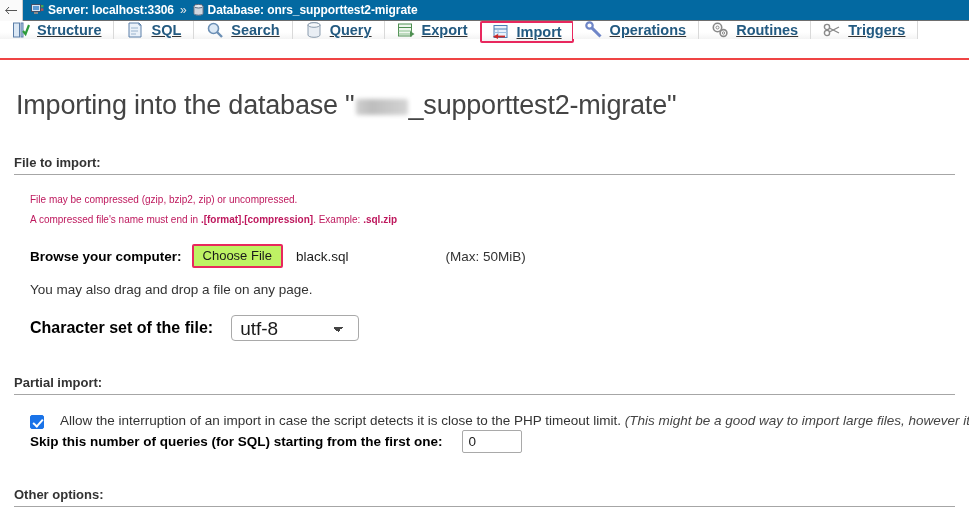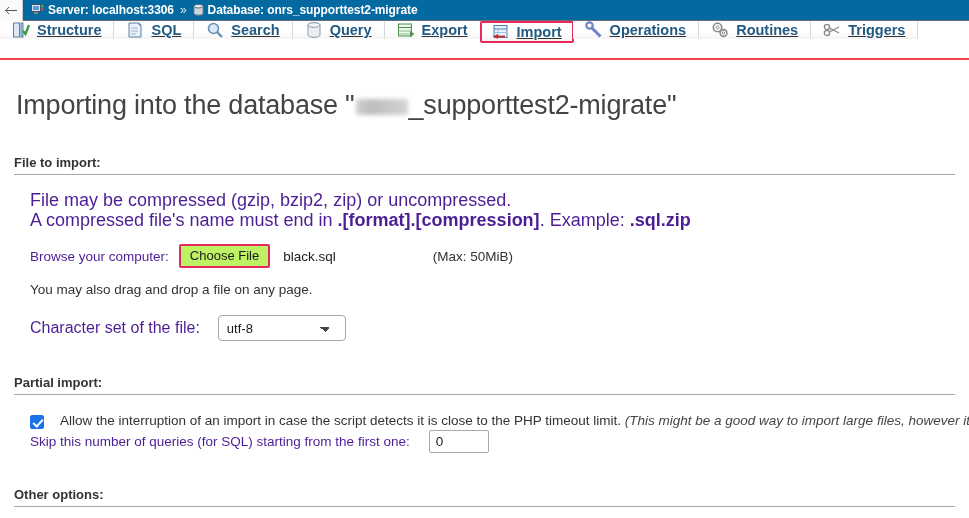--- a/index.html
+++ b/index.html
@@ -110,32 +110,32 @@
 
   h2.section-head {
     font-size: 13px;
     font-weight: bold;
     color: #333;
     margin: 34px 0 0 0;
     padding-bottom: 4px;
     border-bottom: 1px solid #a6a6a6;
   }
 
-  .row { font-size: 18px; color: #4c1d95; line-height: 20px; }
+  .row { font-size: 10px; color: #be185d; line-height: 20px; }
   .block-lines { margin-top: 15px; margin-left: 16px; }
   .block-lines b { font-weight: bold; }
 
   .form-row {
     margin-left: 16px;
     margin-top: 14px;
     display: flex;
     align-items: center;
     font-size: 13.5px;
   }
-  .label-inline { color: #4c1d95; }
+  .label-inline { color: #000000; font-weight: bold; }
 
   .choose-file-btn {
     margin-left: 10px;
     background: #bef264;
     border: 2px solid #e8285e;
     border-radius: 2px;
     font-size: 13px;
     font-family: "Liberation Sans", sans-serif;
     color: #1a1a1a;
     padding: 2px 9px;
@@ -145,21 +145,21 @@
   .file-name { margin-left: 13px; color: #1a1a1a; font-size: 13.5px; }
   .max-size { margin-left: 97px; color: #333; font-size: 13.5px; }
 
   .hint-line { margin-left: 16px; margin-top: 14px; font-size: 13.5px; color: #333; }
 
   .charset-row { margin-left: 16px; margin-top: 18px; display: flex; align-items: center; }
   .charset-select {
     margin-left: 18px;
     width: 128px;
     height: 26px;
-    font-size: 13px;
+    font-size: 19px;
     font-family: "Liberation Sans", sans-serif;
     color: #1a1a1a;
     background: #fff;
     border: 1px solid #a9a9a9;
     border-radius: 4px;
     padding-left: 8px;
     box-sizing: border-box;
     appearance: none;
     -webkit-appearance: none;
     background-image: linear-gradient(45deg, transparent 50%, #444 50%), linear-gradient(135deg, #444 50%, transparent 50%);

